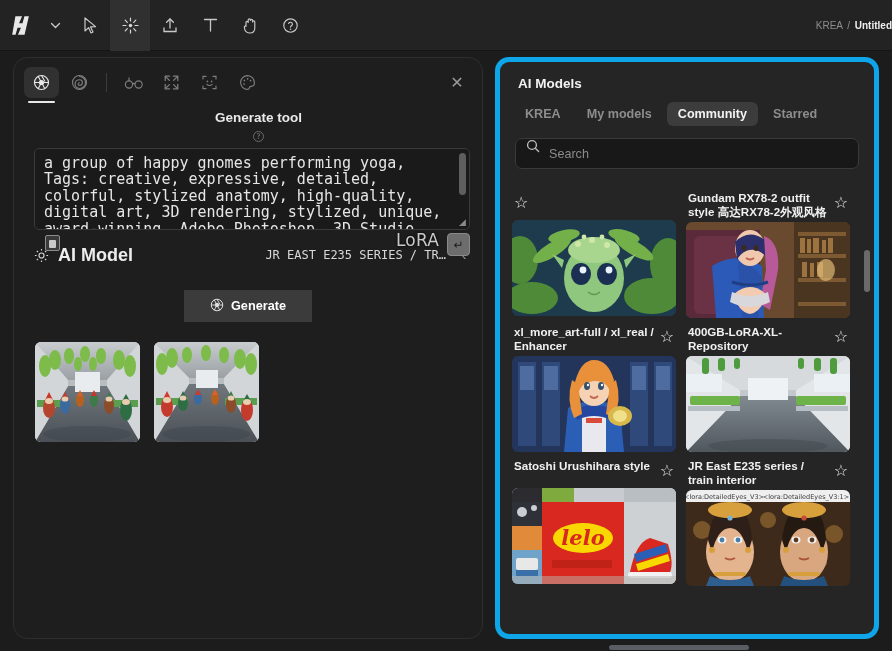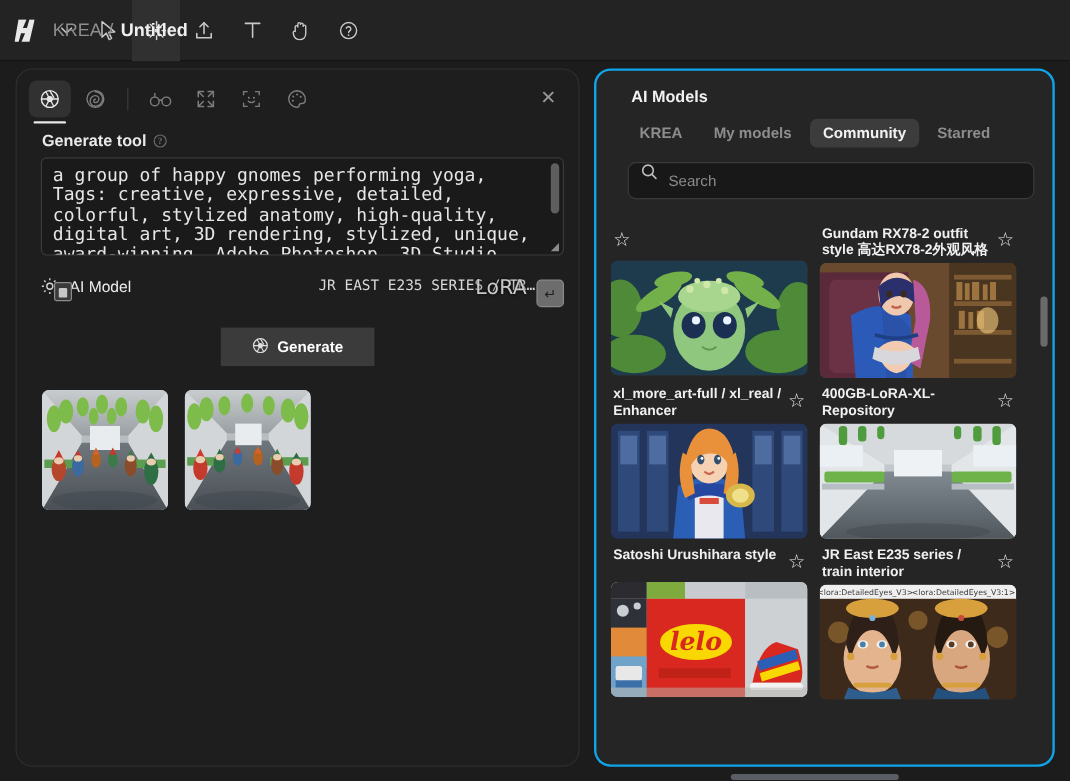--- a/index.html
+++ b/index.html
@@ -23,22 +23,22 @@
   .tb-btn {
     width: 40px; height: 51px;
     display: flex; align-items: center; justify-content: center;
     color: #cfcfcf; cursor: pointer;
   }
   .tb-btn.wide { width: 30px; }
   .tb-btn.active { background: #303030; }
   .tb-btn svg { display: block; }
   #app-title {
     position: absolute; left: 0; right: 0; top: 0;
-    height: 51px; line-height: 51px; text-align: left;
-    font-size: 15px; pointer-events: none; padding-left: 44px;
+    height: 51px; line-height: 51px; text-align: right;
+    font-size: 10px; pointer-events: none; padding-left: 44px;
   }
   #app-title .krea { color: #8e8e8e; }
   #app-title .sep { color: #8e8e8e; padding: 0 2px; }
   #app-title .doc { color: #f0f0f0; font-weight: bold; }
 
   
   #left-panel {
     position: absolute; left: 13px; top: 57px;
     width: 470px; height: 582px;
     background: #1e1e1e;
@@ -64,21 +64,21 @@
   .lp-div { width: 1px; height: 19px; background: #3b3b3b; margin: 0 9px 0 6px; }
   #lp-close {
     position: absolute; right: 14px; top: 13px;
     color: #9a9a9a; cursor: pointer; width: 22px; height: 22px;
     display: flex; align-items: center; justify-content: center;
   }
 
   #lp-label {
     display: flex; align-items: center; gap: 6px;
     margin: 12px 0 6px 21px;
-    font-size: 13.5px; font-weight: bold; color: #e9e9e9;
+    font-size: 13.5px; font-weight: bold; color: #e9e9e9; flex-direction: column;
   }
   .q-circle {
     width: 11px; height: 11px; border: 1px solid #6a6a6a;
     border-radius: 50%; color: #6a6a6a; font-size: 8px;
     display: flex; align-items: center; justify-content: center;
     font-family: "Liberation Serif", serif;
   }
 
   
   #prompt-wrap {
@@ -130,21 +130,21 @@
     width: 7px; height: 8px; background: #c8c8c8; border-radius: 1px;
   }
 
   
   .set-row {
     display: flex; align-items: center;
     margin: 0 12px 0 20px; height: 34px;
     color: #ededed; cursor: pointer;
   }
   .set-row .ico { width: 24px; color: #d5d5d5; display: flex; align-items: center; }
-  .set-row .nm { font-size: 13px; font-weight: normal; flex: 0 0 auto; }
+  .set-row .nm { font-size: 18px; font-weight: bold; flex: 0 0 auto; }
   .set-row .val {
     margin-left: auto; font-family: "DejaVu Sans Mono", monospace;
     font-size: 12px; color: #d8d8d8; padding-right: 12px;
     white-space: nowrap;
   }
   .set-row .chev { color: #9a9a9a; font-size: 14px; width: 12px; text-align: center; }
   #ai-model-row { margin-top: 8px; }
 
   
   #generate-btn {
@@ -161,24 +161,23 @@
   .gen-thumb {
     width: 105px; height: 100px; border-radius: 6px; overflow: hidden;
     background: #8d9296; position: relative; cursor: pointer;
   }
 
   
   #right-panel {
     position: absolute; left: 495px; top: 57px;
     width: 384px; height: 582px;
     background: #252525;
-    border: 2px solid #0ea5e9;
+    border: 5px solid #0ea5e9;
     border-radius: 14px;
     overflow: hidden;
-    padding-left: 11px;
   }
   #rp-title {
     margin: 14px 0 0 18px; font-size: 13.5px;
     font-weight: bold; color: #f2f2f2;
   }
   #rp-tabs { display: flex; align-items: center; margin: 11px 0 0 14px; gap: 4px; }
   .rp-tab {
     padding: 5px 11px; border-radius: 6px;
     font-size: 12.6px; font-weight: bold; color: #8d8d8d; cursor: pointer;
   }

